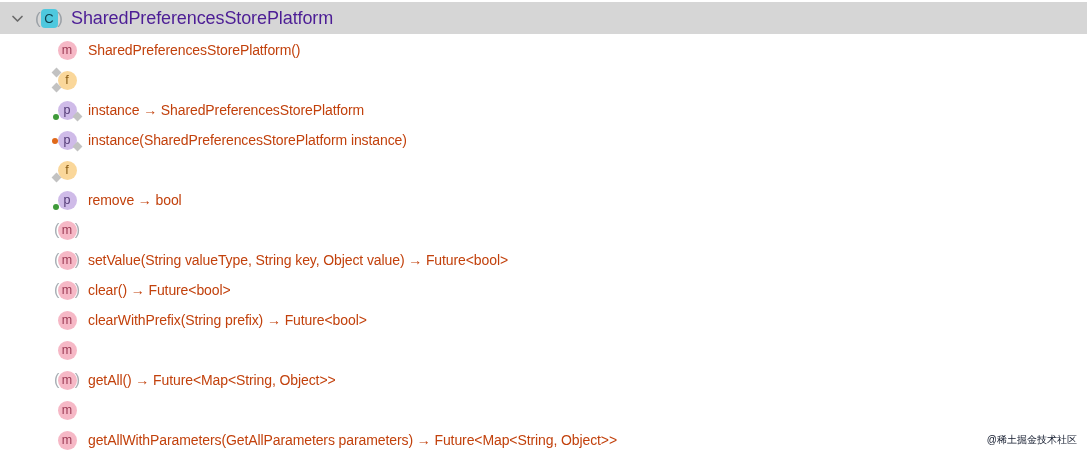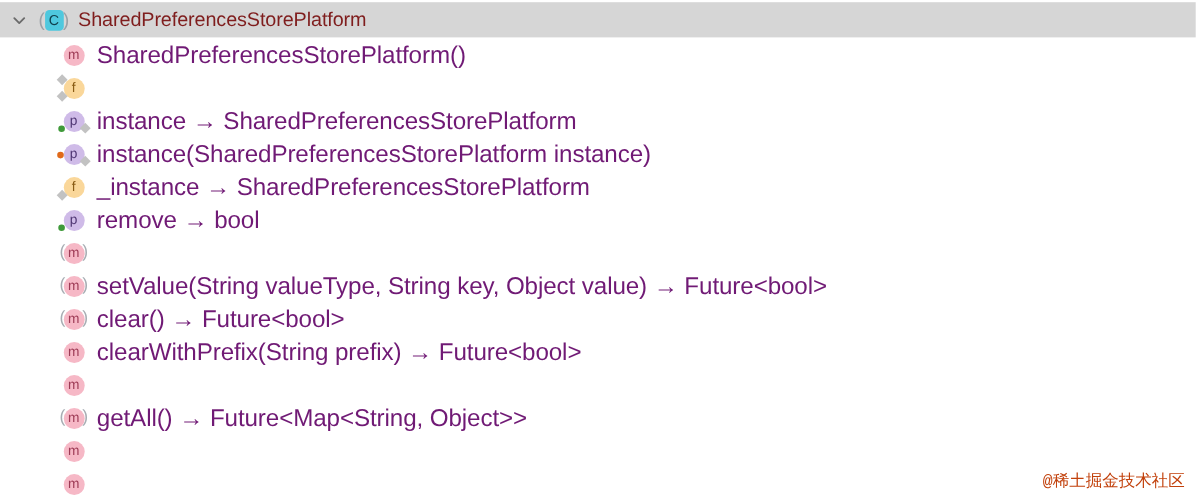--- a/index.html
+++ b/index.html
@@ -72,21 +72,21 @@
     font-size: 17px;
     color: #9aa0a6;
     line-height: 1;
   }
   .paren.l { left: -1px; }
   .paren.r { right: -1px; }
 
   .class-name {
     margin-left: 9px;
     font-size: 18px;
-    color: #7f1d1d;
+    color: #4c1d95;
     white-space: nowrap;
     letter-spacing: -0.1px;
   }
 
   
   .members {
     position: absolute;
     left: 0;
     top: 35px;
     width: 1087px;
@@ -151,35 +151,35 @@
     font-size: 16px;
     color: #a7adb3;
     line-height: 1;
     z-index: 1;
   }
   .m-paren.l { left: 2px; }
   .m-paren.r { right: 2px; }
 
   .member-label {
     margin-left: 6px;
-    font-size: 22px;
-    color: #701a75;
+    font-size: 14px;
+    color: #c2410c;
     white-space: nowrap;
     letter-spacing: -0.1px;
   }
 
   
   .watermark {
     position: absolute;
     right: 10px;
     bottom: 8px;
-    font-size: 15px;
-    color: #c2410c;
+    font-size: 10px;
+    color: #0f172a;
     white-space: nowrap;
-    font-family: Liberation Mono, monospace;
+    font-family: Liberation Sans, sans-serif;
     user-select: none;
   }
 </style>
 </head>
 <body>
 
 <div id="structure-panel">
 
   <div class="class-row">
     <div class="chevron">
@@ -223,21 +223,20 @@
           <span class="badge dot setter"></span>
           <span class="badge diamond br"></span>
         </div>
         <span class="member-label">instance(SharedPreferencesStorePlatform instance)</span>
       </div>
       <div class="member-row">
         <div class="icon-slot">
           <span class="bubble f">f</span>
           <span class="badge diamond bl"></span>
         </div>
-        <span class="member-label">_instance → SharedPreferencesStorePlatform</span>
       </div>
       <div class="member-row">
         <div class="icon-slot">
           <span class="bubble p">p</span>
           <span class="badge dot getter"></span>
         </div>
         <span class="member-label">remove → bool</span>
       </div>
       <div class="member-row">
         <div class="icon-slot">
@@ -283,17 +282,18 @@
       </div>
       <div class="member-row">
         <div class="icon-slot">
           <span class="bubble m">m</span>
         </div>
       </div>
       <div class="member-row">
         <div class="icon-slot">
           <span class="bubble m">m</span>
         </div>
+        <span class="member-label">getAllWithParameters(GetAllParameters parameters) → Future&lt;Map&lt;String, Object&gt;&gt;</span>
       </div>
     </div>
 
   <div class="watermark">@稀土掘金技术社区</div>
 </div>
 
 </body></html>

